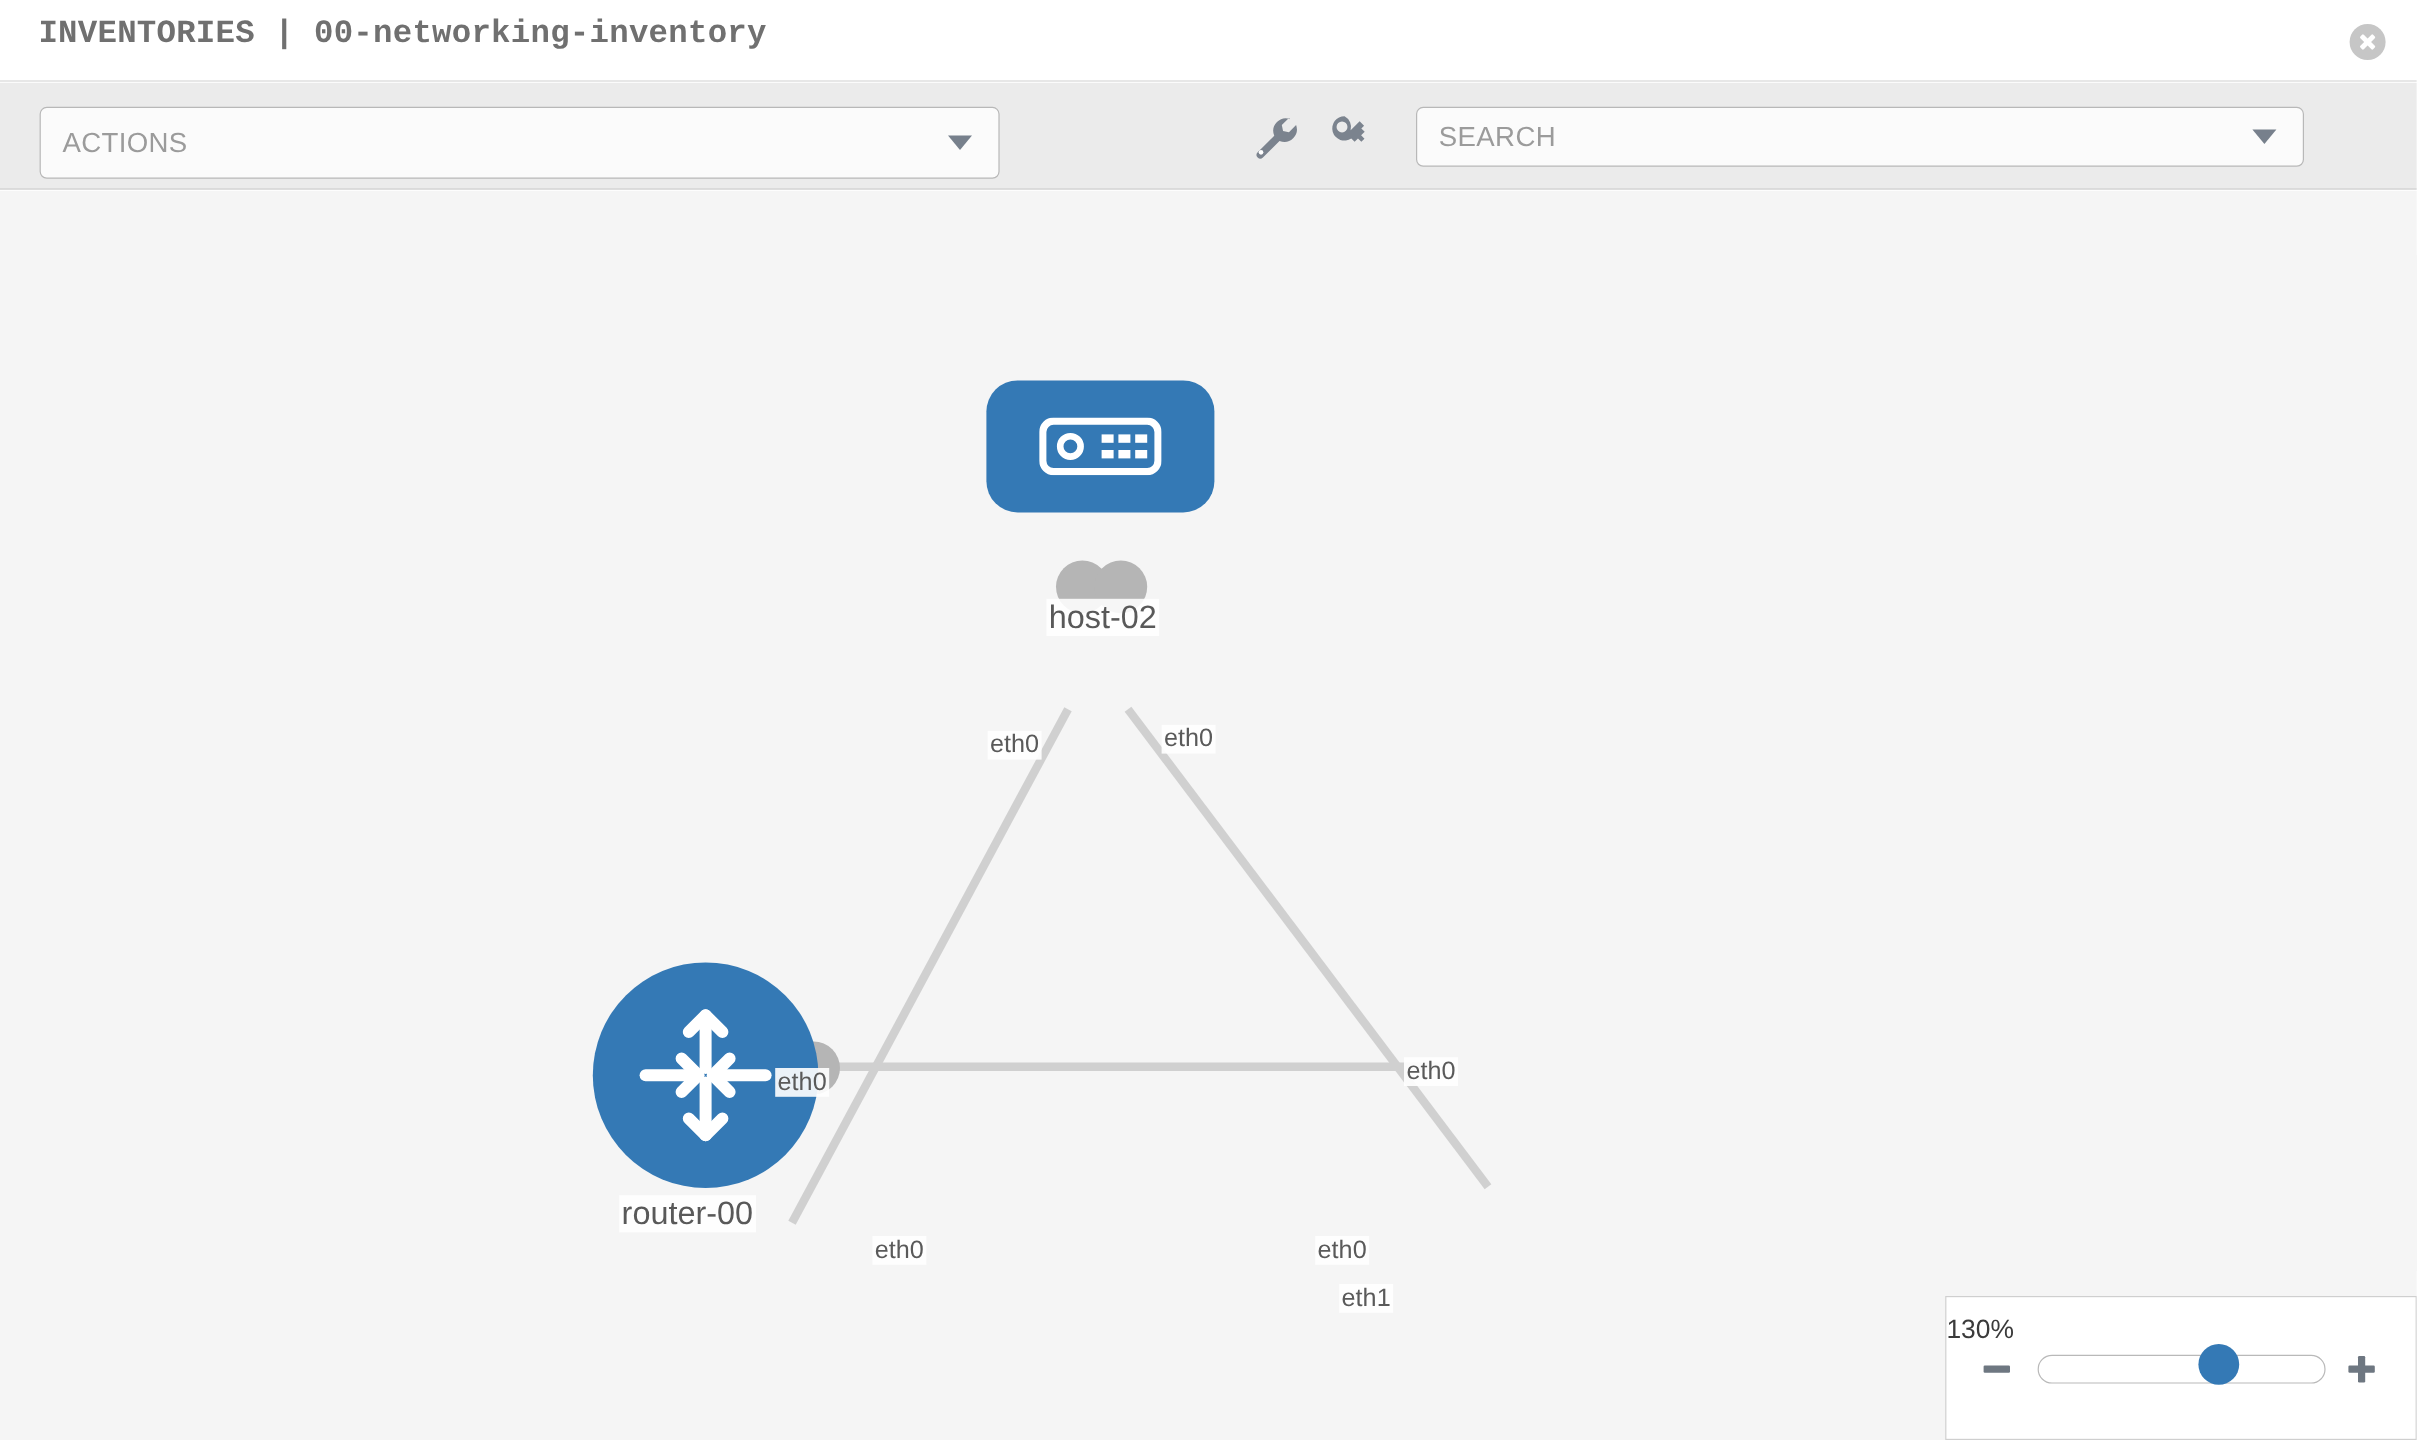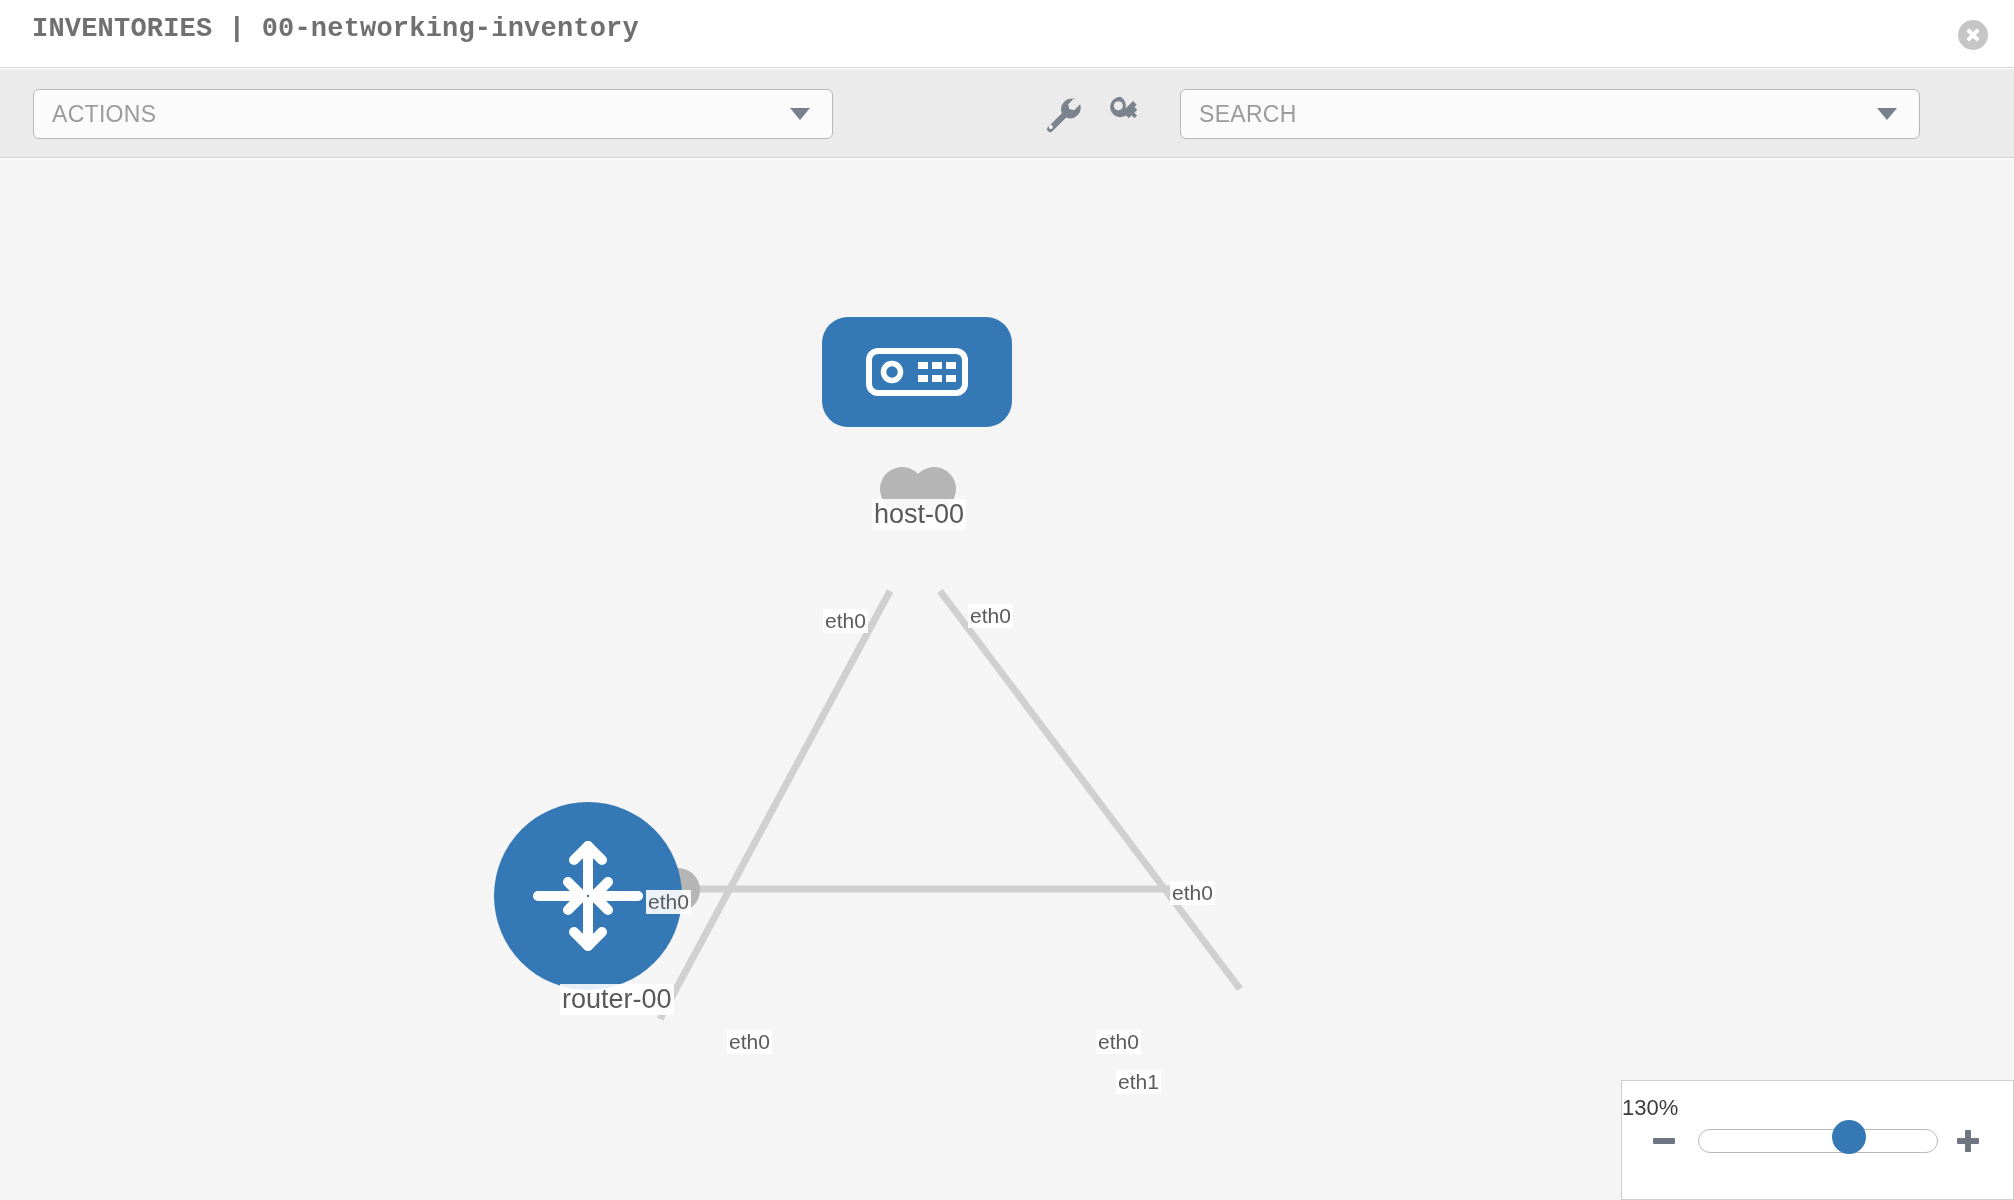--- a/index.html
+++ b/index.html
@@ -70,21 +70,21 @@
     height: 89px;
     background: #ebebeb;
     border-bottom: 1px solid #d0d0d0;
   }
 
   .actions-select {
     position: absolute;
     left: 33px;
     top: 20px;
     width: 800px;
-    height: 50px;
+    height: 60px;
     background: #fbfbfb;
     border: 1px solid #b8b8b8;
     border-radius: 6px;
     cursor: pointer;
   }
   .actions-select .label {
     position: absolute;
     left: 18px;
     top: 50%;
     transform: translateY(-50%);
@@ -304,21 +304,21 @@
           <rect x="3" y="3" width="96" height="42" rx="9" fill="none" stroke="#ffffff" stroke-width="6"></rect>
           <circle cx="26" cy="24" r="8.5" fill="none" stroke="#ffffff" stroke-width="5.5"></circle>
           <rect x="52" y="14" width="10" height="7" fill="#ffffff"></rect>
           <rect x="66" y="14" width="10" height="7" fill="#ffffff"></rect>
           <rect x="80" y="14" width="10" height="7" fill="#ffffff"></rect>
           <rect x="52" y="27" width="10" height="7" fill="#ffffff"></rect>
           <rect x="66" y="27" width="10" height="7" fill="#ffffff"></rect>
           <rect x="80" y="27" width="10" height="7" fill="#ffffff"></rect>
         </svg>
       </div>
-      <div class="node-label" style="left:50px; top:182px;">host-00</div>
+      <div class="node-label" style="left:50px; top:182px;">host-02</div>
     </div>
 
     <div class="edge-label" style="left:823px; top:450px;">eth0</div>
     <div class="edge-label" style="left:968px; top:445px;">eth0</div>
 
     <div class="node" style="left:494px; top:643px; width:210px; height:242px;">
       <div class="iface-nub" style="left:110px; top:22px;"></div>
       <div class="iface-nub" style="left:162px; top:66px;"></div>
       <div class="node-shape shape-circle" style="left:0; top:0; width:188px; height:188px;">
         <svg width="116" height="116" viewBox="0 0 116 116" aria-hidden="true">
@@ -331,21 +331,21 @@
             <polyline points="44,94 58,108 72,94"></polyline>
 
             <line x1="8" y1="58" x2="52" y2="58"></line>
             <polyline points="38,44 52,58 38,72"></polyline>
 
             <line x1="108" y1="58" x2="64" y2="58"></line>
             <polyline points="78,44 64,58 78,72"></polyline>
           </g>
         </svg>
       </div>
-      <div class="node-label" style="left:22px; top:182px;margin-left:44px;">router-00</div>
+      <div class="node-label" style="left:22px; top:194px;">router-00</div>
     </div>
 
     <div class="edge-label" style="left:646px; top:731px;">eth0</div>
     <div class="edge-label" style="left:727px; top:871px;">eth0</div>
 
 
     <div class="edge-label" style="left:1170px; top:722px;">eth0</div>
     <div class="edge-label" style="left:1096px; top:871px;">eth0</div>
     <div class="edge-label" style="left:1116px; top:871px;margin-top:40px;">eth1</div>
 

